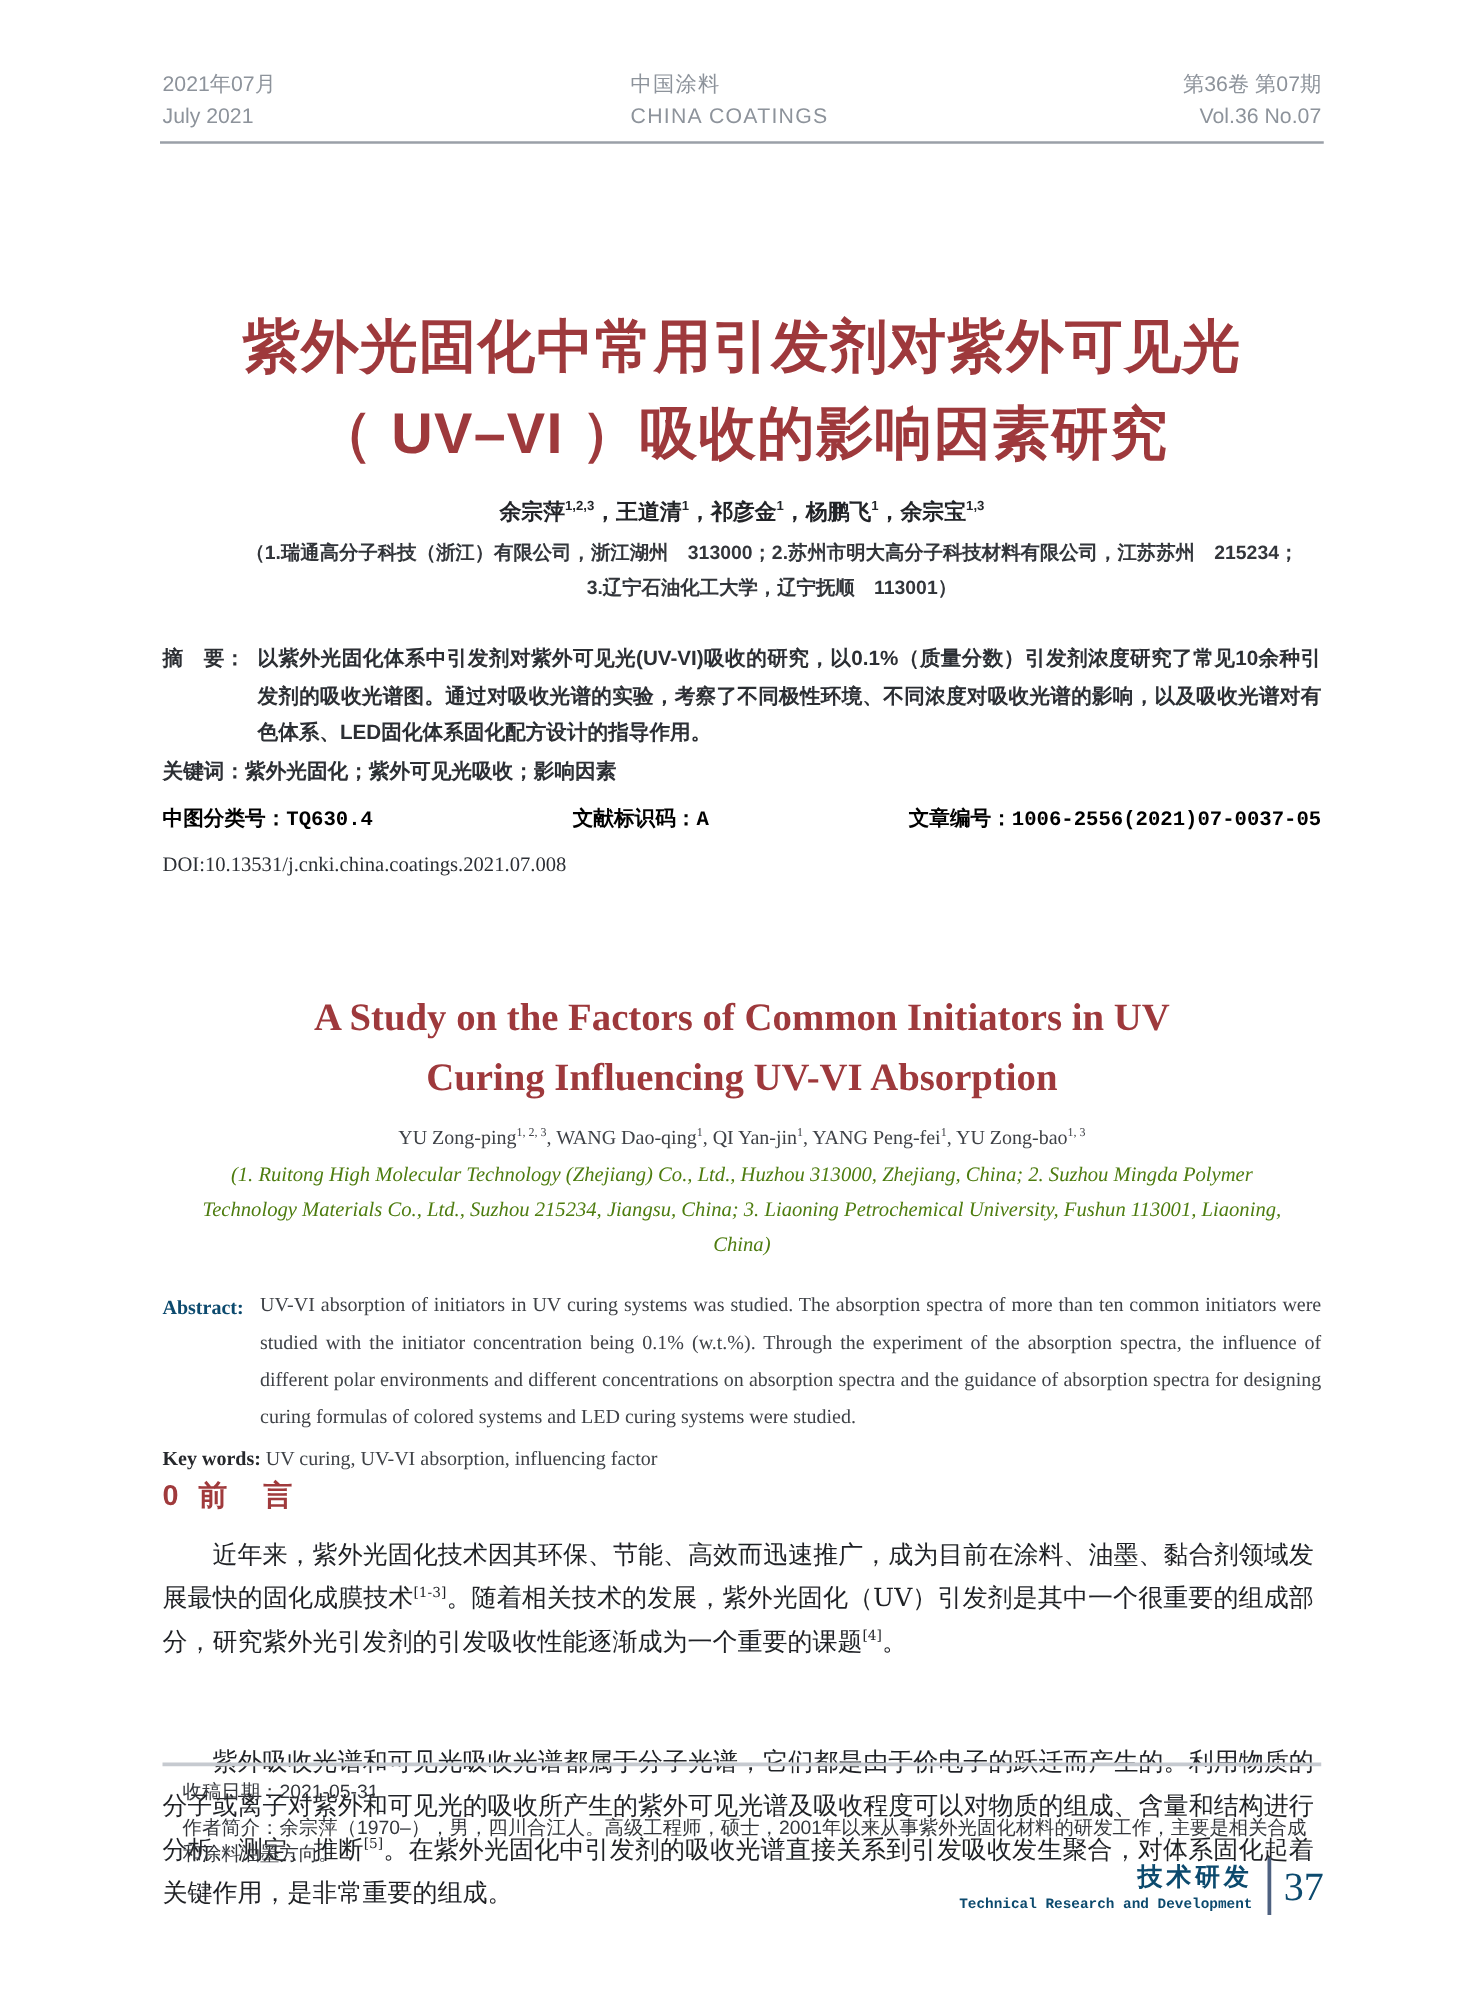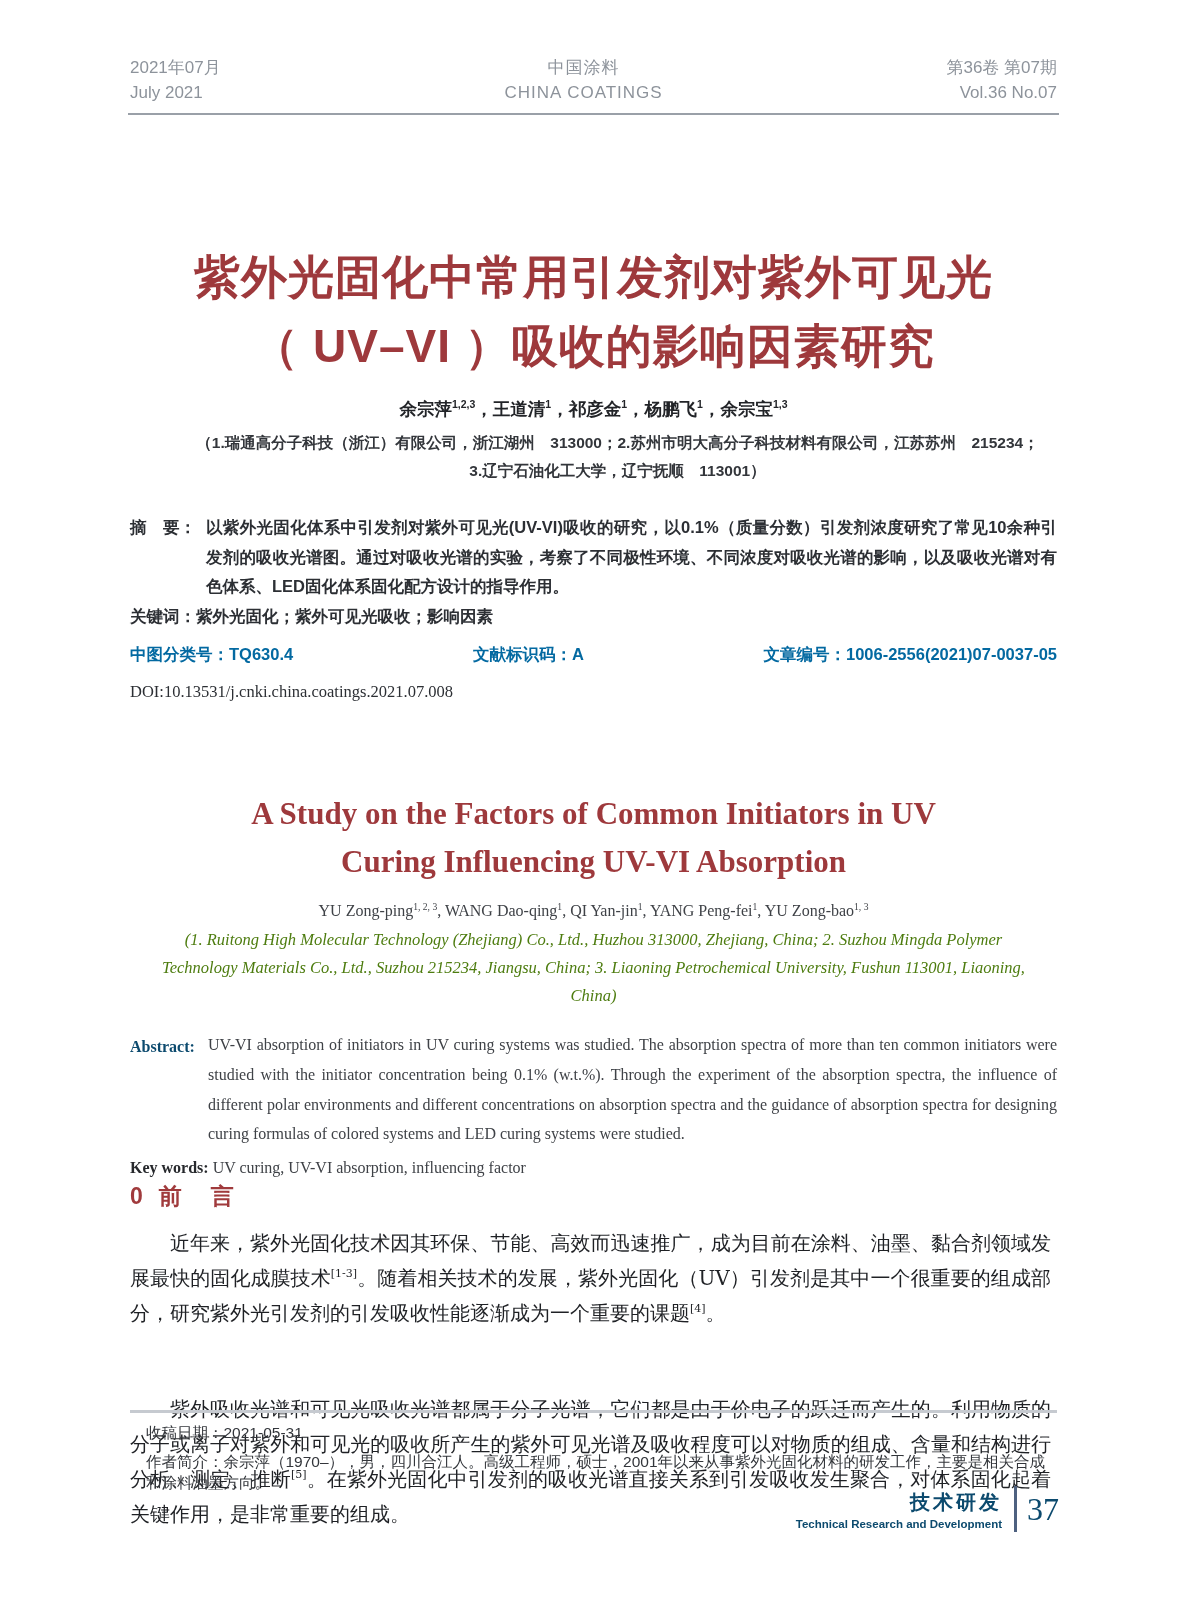--- a/index.html
+++ b/index.html
@@ -9,21 +9,21 @@
     font-family:"Liberation Sans", sans-serif; color:#26282c;
   }
   sup { font-size:0.6em; line-height:0; }
 
   
   .journal-header {
     display:flex; justify-content:space-between; align-items:flex-start;
     padding:56px 130px 0 130px; color:#8d939b; font-size:17px; line-height:1.45;
   }
   .jh-col { white-space:nowrap; }
-  .jh-center { text-align:center; letter-spacing:1px; }
+  .jh-center { text-align:left; letter-spacing:1px; }
   .jh-right { text-align:right; }
   .header-rule { margin:8px 128px 0 128px; border-top:2px solid #9aa0a8; height:0; }
 
   
   .title-cn {
     margin:128px 80px 0 80px; text-align:center;
     color:#9e393c; font-size:46px; font-weight:bold; line-height:1.5; letter-spacing:1px;
   }
   .authors-cn { margin-top:16px; text-align:center; font-size:17.5px; font-weight:bold; color:#222428; }
   .affil-cn { margin-top:8px; text-align:center; font-size:15.5px; color:#33363b; line-height:1.8; font-weight:bold;padding-left:48px; }
@@ -31,21 +31,21 @@
   
   .block-abs-cn {
     margin:28px 130px 0 130px; position:relative; padding-left:76px;
     font-size:16.5px; line-height:1.8; color:#2c2f34; text-align:justify; font-weight:bold;
   }
   .abs-label { position:absolute; left:0; top:0; font-weight:bold; white-space:pre; }
   .keywords-cn { margin:4px 130px 0 130px; font-size:16.5px; color:#2c2f34; font-weight:bold; }
   .kw-label { font-weight:bold; }
   .meta-row {
     display:flex; justify-content:space-between; margin:16px 130px 0 130px;
-    font-size:16.5px; color:#0369a1; font-weight:bold;
+    font-size:16.5px; color:#000000; font-weight:bold;font-family:Liberation Mono, monospace;
   }
   .doi-line { margin:16px 130px 0 130px; font-family:"Liberation Serif", serif; font-size:16.5px; color:#2c2f34; }
 
   
   .title-en {
     margin:88px auto 0 auto; width:880px; text-align:center;
     font-family:"Liberation Serif", serif; font-size:31px; font-weight:bold;
     color:#9e393c; line-height:1.55;
   }
   .authors-en { margin-top:16px; text-align:center; font-family:"Liberation Serif", serif; font-size:16px; color:#3f4247; }
@@ -81,21 +81,21 @@
   
   .footnote-block { position:absolute; left:130px; right:130px; top:1410px; }
   .footnote-rule { border-top:3px solid #c6cad0; height:0; }
   .fn-line { margin-top:10px; font-size:15.5px; color:#33363b;margin-left:16px; }
   .fn-line + .fn-line { margin-top:8px; }
 
   
   .page-footer { position:absolute; right:128px; top:1486px; display:flex; align-items:center; color:#0c4a6e; }
   .pf-text { text-align:right; }
   .pf-cn { font-size:20px; font-weight:bold; letter-spacing:3px; }
-  .pf-en { font-size:11.5px; font-family:Liberation Sans, sans-serif; font-weight:bold; margin-top:2px; }
+  .pf-en { font-size:11.5px; font-family:Liberation Mono, monospace; font-weight:bold; margin-top:2px; }
   .pf-bar { width:3px; height:46px; background:#4e6180; margin:0 10px 0 12px; }
   .pf-num { font-size:32px; font-family:"Liberation Serif", serif; }
 </style>
 </head>
 <body>
 
 <div class="page">
 
   <div class="journal-header">
     <div class="jh-col">

